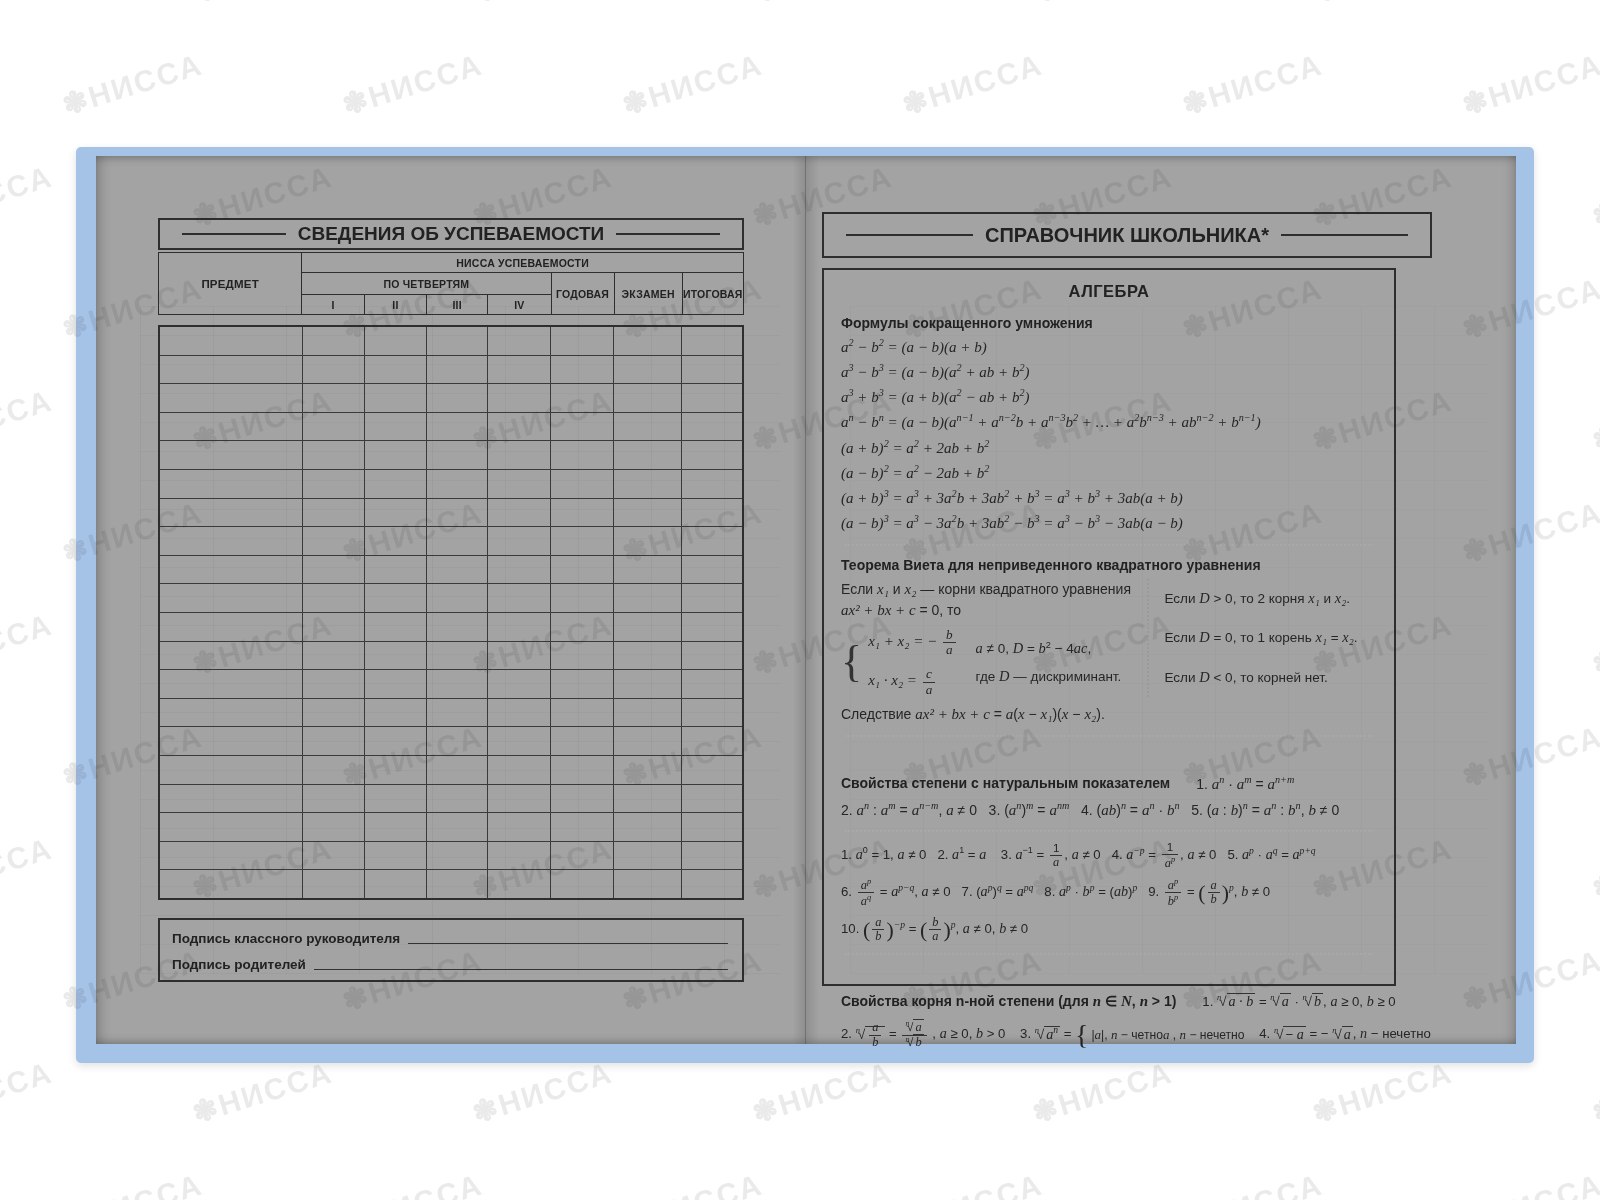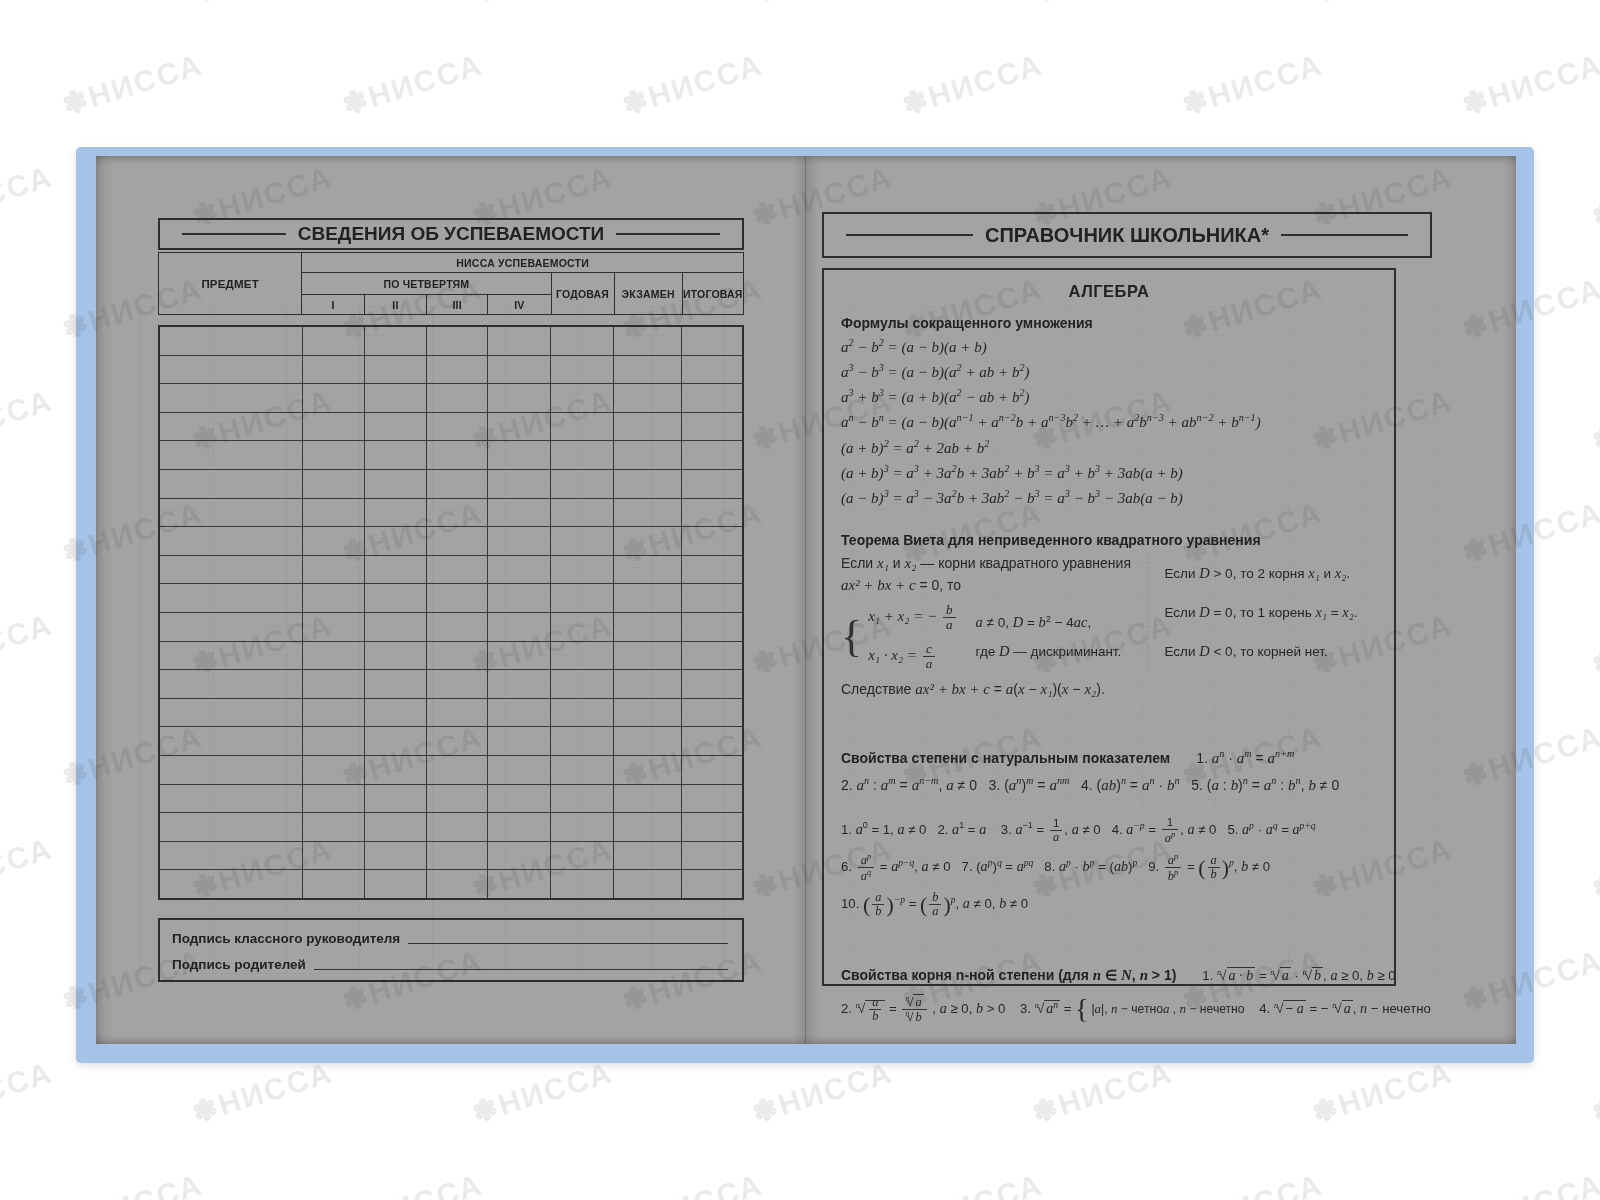--- a/index.html
+++ b/index.html
@@ -393,20 +393,21 @@
 
     <div class="refbox">
       <div class="algebra-h">АЛГЕБРА</div>
 
       <div class="sec-h">Формулы сокращенного умножения</div>
       <div class="math fline">a<sup>2</sup> − b<sup>2</sup> = (a − b)(a + b)</div>
       <div class="math fline">a<sup>3</sup> − b<sup>3</sup> = (a − b)(a<sup>2</sup> + ab + b<sup>2</sup>)</div>
       <div class="math fline">a<sup>3</sup> + b<sup>3</sup> = (a + b)(a<sup>2</sup> − ab + b<sup>2</sup>)</div>
       <div class="math fline">a<sup>n</sup> − b<sup>n</sup> = (a − b)(a<sup>n−1</sup> + a<sup>n−2</sup>b + a<sup>n−3</sup>b<sup>2</sup> + … + a<sup>2</sup>b<sup>n−3</sup> + ab<sup>n−2</sup> + b<sup>n−1</sup>)</div>
       <div class="math fline">(a + b)<sup>2</sup> = a<sup>2</sup> + 2ab + b<sup>2</sup></div>
+      <div class="math fline">(a − b)<sup>2</sup> = a<sup>2</sup> − 2ab + b<sup>2</sup></div>
       <div class="math fline">(a + b)<sup>3</sup> = a<sup>3</sup> + 3a<sup>2</sup>b + 3ab<sup>2</sup> + b<sup>3</sup> = a<sup>3</sup> + b<sup>3</sup> + 3ab(a + b)</div>
       <div class="math fline">(a − b)<sup>3</sup> = a<sup>3</sup> − 3a<sup>2</sup>b + 3ab<sup>2</sup> − b<sup>3</sup> = a<sup>3</sup> − b<sup>3</sup> − 3ab(a − b)</div>
 
       <hr class="sep">
 
       <div class="sec-h">Теорема Виета для неприведенного квадратного уравнения</div>
       <div class="vieta-cols">
         <div class="v-left">
           <div>Если  <em>x₁</em> и <em>x₂</em> — корни квадратного уравнения</div>
           <div><em>ax² + bx + c</em> = 0, то</div>

